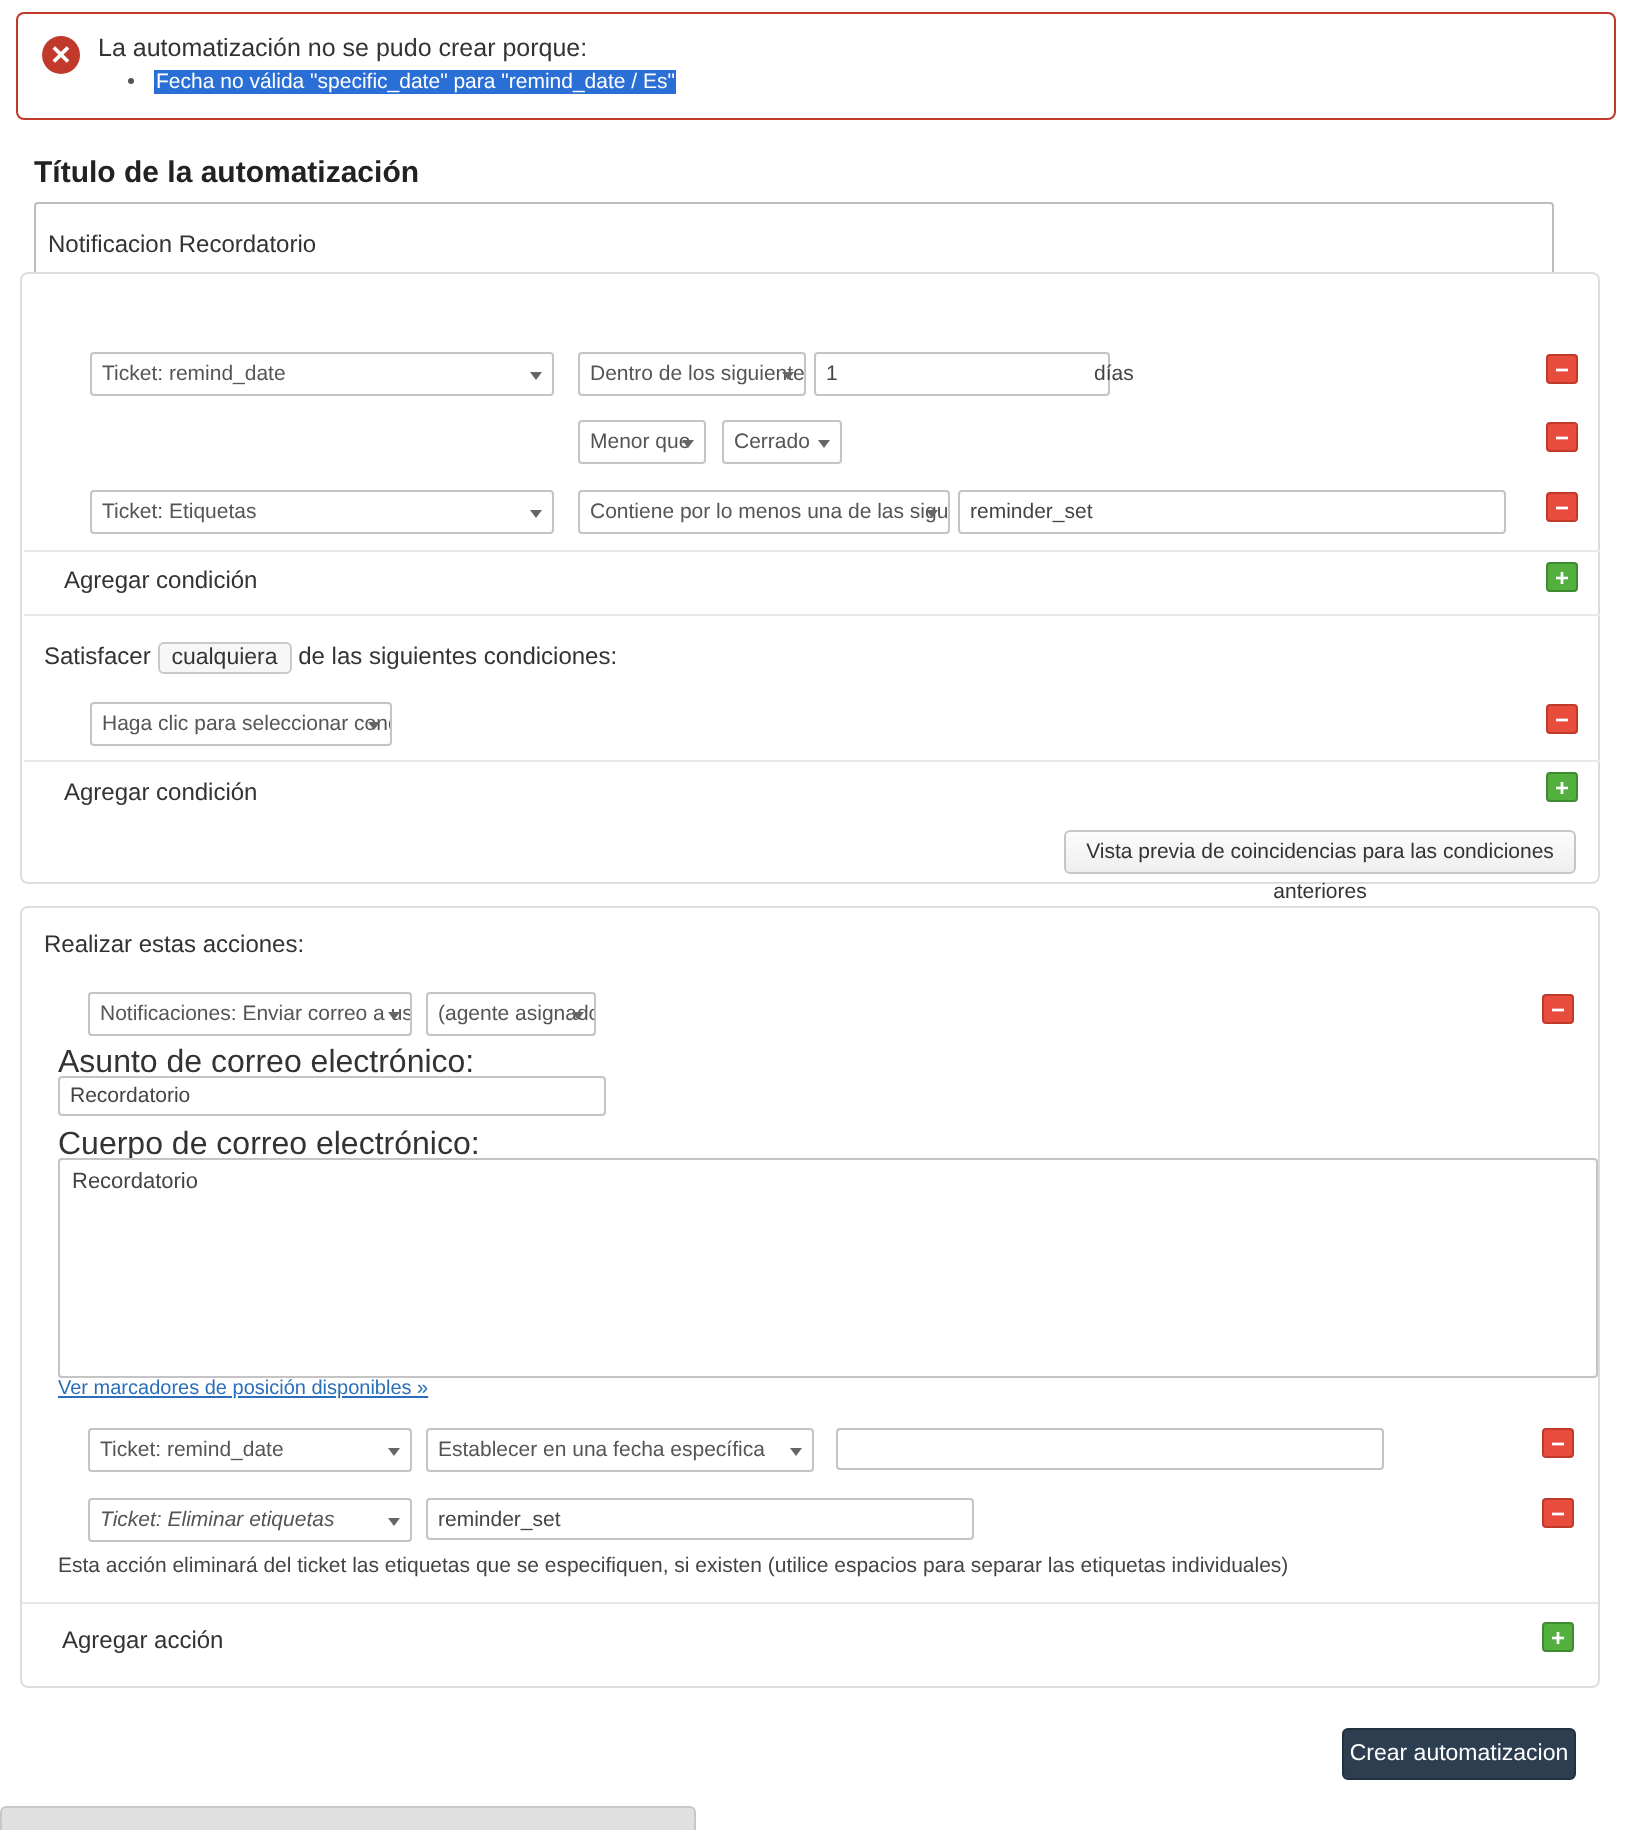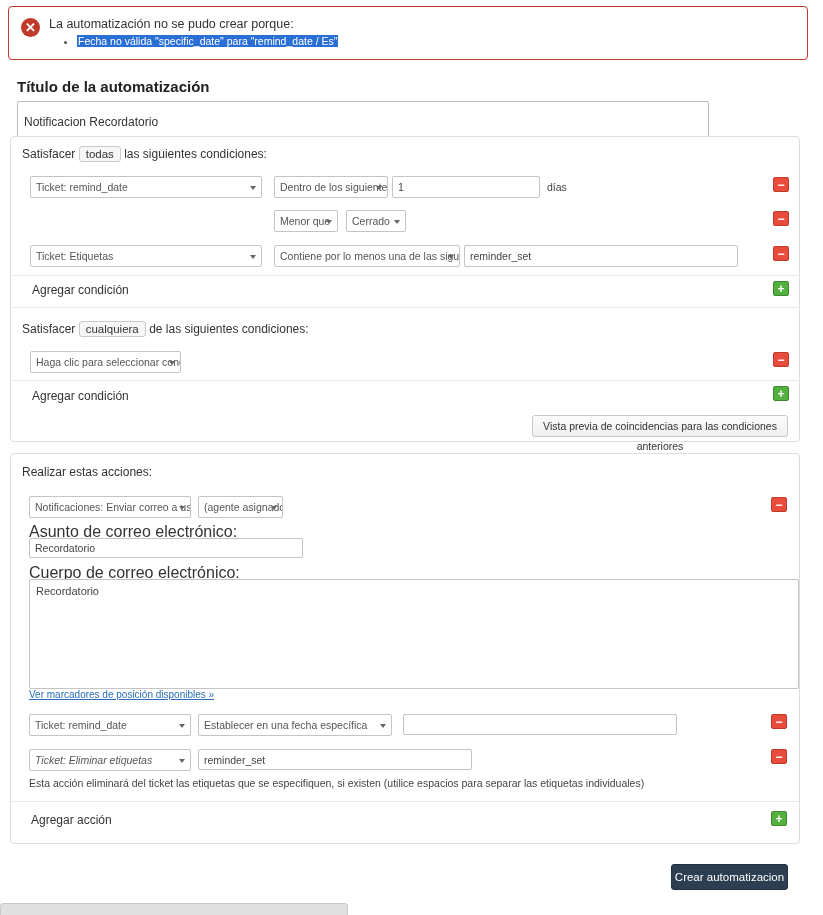--- a/index.html
+++ b/index.html
@@ -35,21 +35,21 @@
     font-size: 10.5px;
   }
 
   
   .page-title {
     position: absolute; left: 17px; top: 78px;
     font-size: 15px; font-weight: bold; color: #222;
   }
   .title-input {
     position: absolute; left: 17px; top: 101px;
-    width: 692px; height: 24px;
+    width: 760px; height: 24px;
     border: 1px solid #bdbdbd; border-radius: 2px;
     padding: 20px 6px; font-size: 12px; color: #333;
     background: #fff;
   }
 
   
   .panel {
     position: absolute; left: 10px;
     width: 790px;
     border: 1px solid #ddd; border-radius: 4px;
@@ -68,21 +68,21 @@
 
   
   .sel, .txt {
     position: absolute;
     height: 21px;
     border: 1px solid #c4c4c4; border-radius: 2px;
     background: #fff;
     font-size: 10.5px; color: #555;
     padding: 2px 16px 2px 5px;
     line-height: 16px;
-    white-space: nowrap; overflow: hidden;
+    white-space: nowrap; overflow: hidden; margin-left: 15px;
   }
   .txt { padding-right: 5px; color: #444; }
   .sel:after {
     content: ""; position: absolute; right: 5px; top: 9px;
     border-left: 3.5px solid transparent;
     border-right: 3.5px solid transparent;
     border-top: 4px solid #666;
   }
   .sel.lg { height: 22px; }
 
@@ -167,25 +167,20 @@
   <ul class="error-list">
     <li><span class="hl">Fecha no válida "specific_date" para "remind_date / Es"</span></li>
   </ul>
 </div>
 
 <div class="page-title">Título de la automatización</div>
 <input class="title-input" value="Notificacion Recordatorio" style="">
 
 <div class="panel" id="conditions-panel">
 
-  <div class="panel-label" style="left:11px; top:9px;">
-    <span>Satisfacer</span>
-    <span class="pill">todas</span>
-    <span>las siguientes condiciones:</span>
-  </div>
 
   <div class="sel lg" style="left:19px; top:39px; width:232px;">Ticket: remind_date</div>
   <div class="sel lg" style="left:263px; top:39px; width:114px;">Dentro de los siguientes</div>
   <div class="txt" style="left:381px; top:39px; width:148px; height:22px;">1</div>
   <div class="small-label" style="left:536px; top:44px;">días</div>
   <div class="btn-sq btn-minus" style="left:762px; top:40px;">−</div>
 
   <div class="sel lg" style="left:263px; top:73px; width:64px;">Menor que</div>
   <div class="sel lg" style="left:335px; top:73px; width:60px;">Cerrado</div>
   <div class="btn-sq btn-minus" style="left:762px; top:74px;">−</div>

